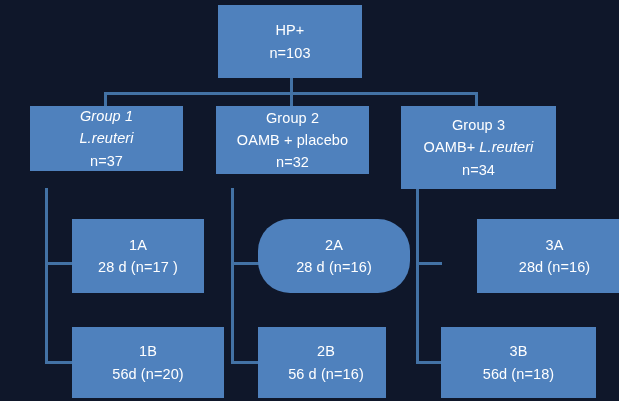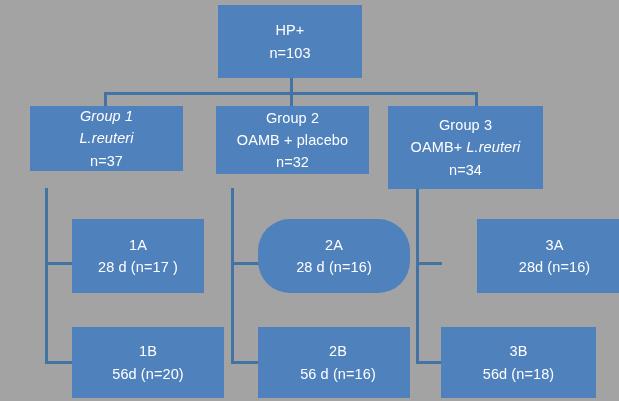--- a/index.html
+++ b/index.html
@@ -4,21 +4,21 @@
 <style>
   html, body {
     margin: 0;
     padding: 0;
     background: #ffffff;
   }
   #canvas {
     position: relative;
     width: 619px;
     height: 401px;
-    background: #a3a3a3;
+    background: #0f172a;
     overflow: hidden;
     font-family: "Liberation Sans", sans-serif;
   }
   .node {
     position: absolute;
     background: #4F81BD;
     box-sizing: border-box;
     display: flex;
     flex-direction: column;
     align-items: center;
@@ -84,21 +84,21 @@
     <span class="line italic">L.reuteri</span>
     <span class="line">n=37</span>
   </div>
 
   <div class="node" style="left:216px; top:106px; width:153px; height:68px;">
     <span class="line">Group 2</span>
     <span class="line">OAMB + placebo</span>
     <span class="line">n=32</span>
   </div>
 
-  <div class="node" style="left:388px; top:106px; width:155px; height:83px;">
+  <div class="node" style="left:401px; top:106px; width:155px; height:83px;">
     <span class="line">Group 3</span>
     <span class="line"><span>OAMB+ </span><span class="ital">L.reuteri</span></span>
     <span class="line">n=34</span>
   </div>
 
   <div class="node" style="left:72px; top:219px; width:132px; height:74px;">
     <span class="line">1A</span>
     <span class="line">28 d (n=17 )</span>
   </div>
 
@@ -110,21 +110,21 @@
   <div class="node" style="left:441px; top:219px; width:155px; height:74px;margin-left:36px;">
     <span class="line">3A</span>
     <span class="line">28d (n=16)</span>
   </div>
 
   <div class="node" style="left:72px; top:327px; width:152px; height:71px;">
     <span class="line">1B</span>
     <span class="line">56d (n=20)</span>
   </div>
 
-  <div class="node" style="left:258px; top:327px; width:152px; height:71px;padding-left:8px;">
+  <div class="node" style="left:258px; top:327px; width:128px; height:71px;padding-left:8px;">
     <span class="line">2B</span>
     <span class="line">56 d (n=16)</span>
   </div>
 
   <div class="node" style="left:441px; top:327px; width:155px; height:71px;">
     <span class="line">3B</span>
     <span class="line">56d (n=18)</span>
   </div>
 
 </div>

